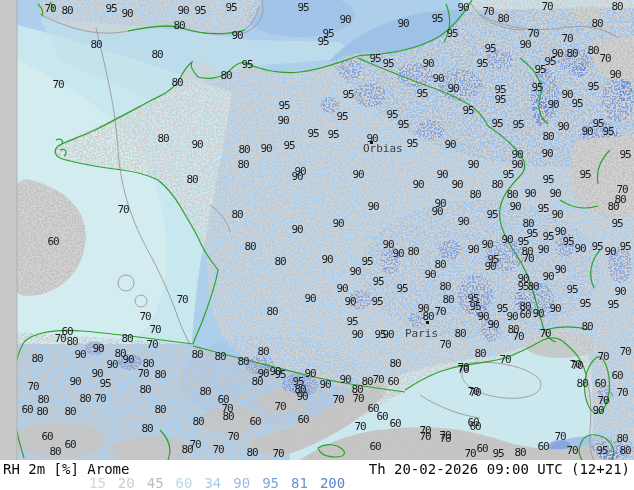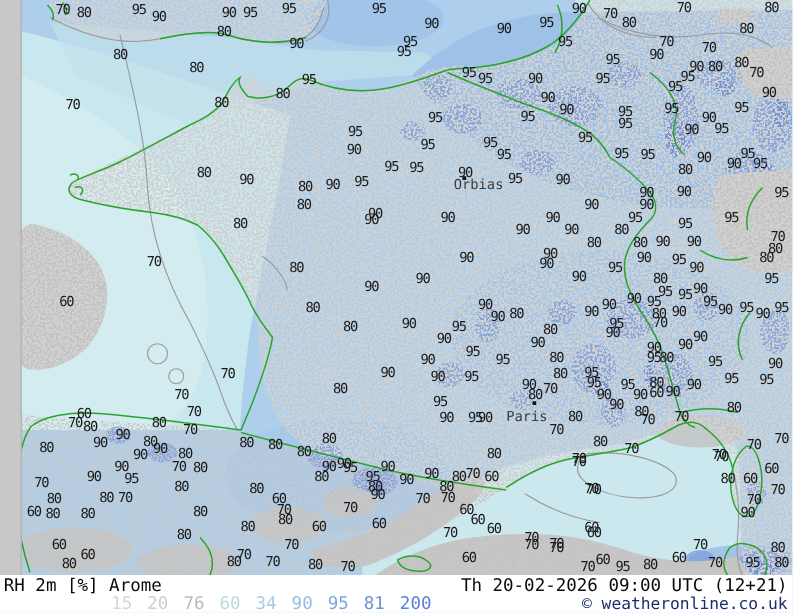--- a/index.html
+++ b/index.html
@@ -459,23 +459,22 @@
         <span class="city" style="left: 405px; top: 333px;">Paris</span>
       </div>
   </div>
 
   <div id="footer">
     <span id="product">RH 2m [%] Arome</span>
     <span id="datetime">Th 20-02-2026 09:00 UTC (12+21)</span>
     <div id="legend">
         <span class="lg" style="color: rgb(214, 214, 214);">15</span>
         <span class="lg" style="color: rgb(205, 205, 205);">20</span>
-        <span class="lg" style="color: rgb(188, 188, 188);">76</span>
+        <span class="lg" style="color: rgb(188, 188, 188);">45</span>
         <span class="lg" style="color: rgb(184, 220, 226);">60</span>
         <span class="lg" style="color: rgb(168, 203, 232);">34</span>
         <span class="lg" style="color: rgb(150, 187, 231);">90</span>
         <span class="lg" style="color: rgb(126, 164, 224);">95</span>
         <span class="lg" style="color: rgb(107, 147, 219);">81</span>
         <span class="lg" style="color: rgb(90, 131, 213);">200</span>
       </div>
-    <span id="copyright">© weatheronline.co.uk</span>
   </div>
 </div>
 
 </body></html>

